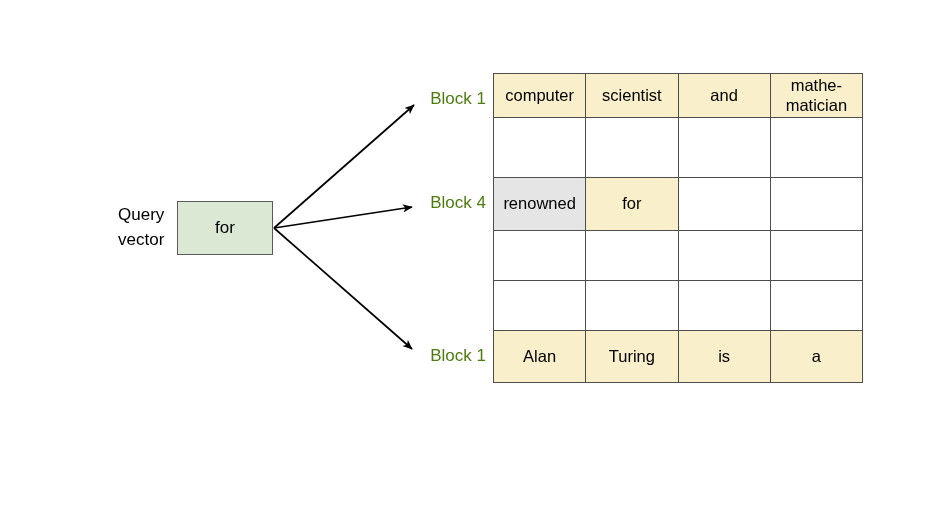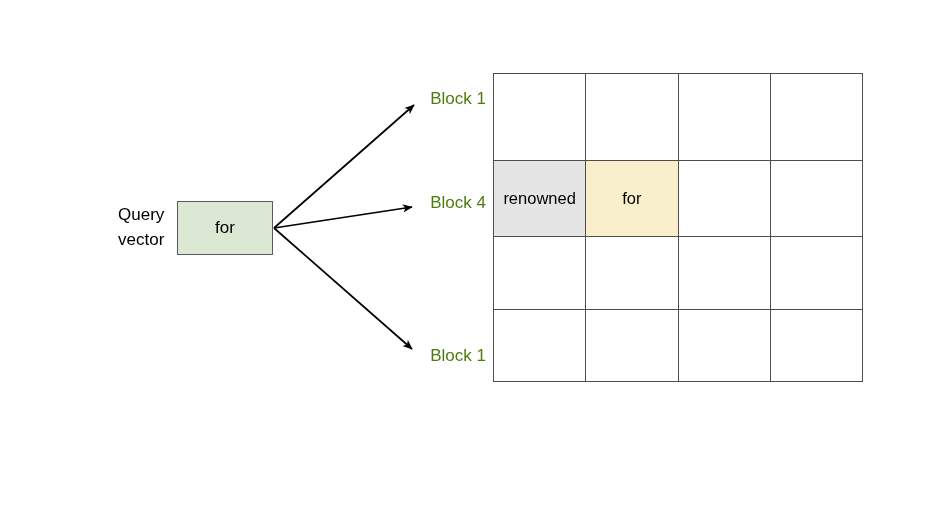--- a/index.html
+++ b/index.html
@@ -135,20 +135,35 @@
     <line x1="274" y1="228" x2="412" y2="207" stroke="#000000" stroke-width="1.7" marker-end="url(#arrowhead)"></line>
     <line x1="274" y1="228" x2="412" y2="349" stroke="#000000" stroke-width="1.7" marker-end="url(#arrowhead)"></line>
   </svg>
 
   <div class="block-label" id="block-label-1">Block 1</div>
   <div class="block-label" id="block-label-2">Block 4</div>
   <div class="block-label" id="block-label-0">Block 1</div>
 
   <table class="kv-table">
     <tbody id="kv-table-body">
+        <tr style="height: 44px;">
+          <td class="filled" style="background: rgb(250, 239, 203);">
+            <span class="cell-line">computer</span>
+          </td>
+          <td class="filled" style="background: rgb(250, 239, 203);">
+            <span class="cell-line">scientist</span>
+          </td>
+          <td class="filled" style="background: rgb(250, 239, 203);">
+            <span class="cell-line">and</span>
+          </td>
+          <td class="filled" style="background: rgb(250, 239, 203);">
+            <span class="cell-line">mathe-</span>
+            <span class="cell-line">matician</span>
+          </td>
+        </tr>
         <tr style="height: 60px;">
           <td></td>
           <td></td>
           <td></td>
           <td></td>
         </tr>
         <tr style="height: 53px;">
           <td class="filled" style="background: #e5e5e5; text-align: center;">
             <span class="cell-line">renowned</span>
           </td>
@@ -163,16 +178,30 @@
           <td></td>
           <td></td>
           <td></td>
         </tr>
         <tr style="height: 50px;">
           <td></td>
           <td></td>
           <td></td>
           <td></td>
         </tr>
+        <tr style="height: 52px;">
+          <td class="filled" style="background: rgb(250, 239, 203);">
+            <span class="cell-line">Alan</span>
+          </td>
+          <td class="filled" style="background: rgb(250, 239, 203);">
+            <span class="cell-line">Turing</span>
+          </td>
+          <td class="filled" style="background: rgb(250, 239, 203);">
+            <span class="cell-line">is</span>
+          </td>
+          <td class="filled" style="background: rgb(250, 239, 203);">
+            <span class="cell-line">a</span>
+          </td>
+        </tr>
       </tbody>
   </table>
 
 </div>
 
 </body></html>

